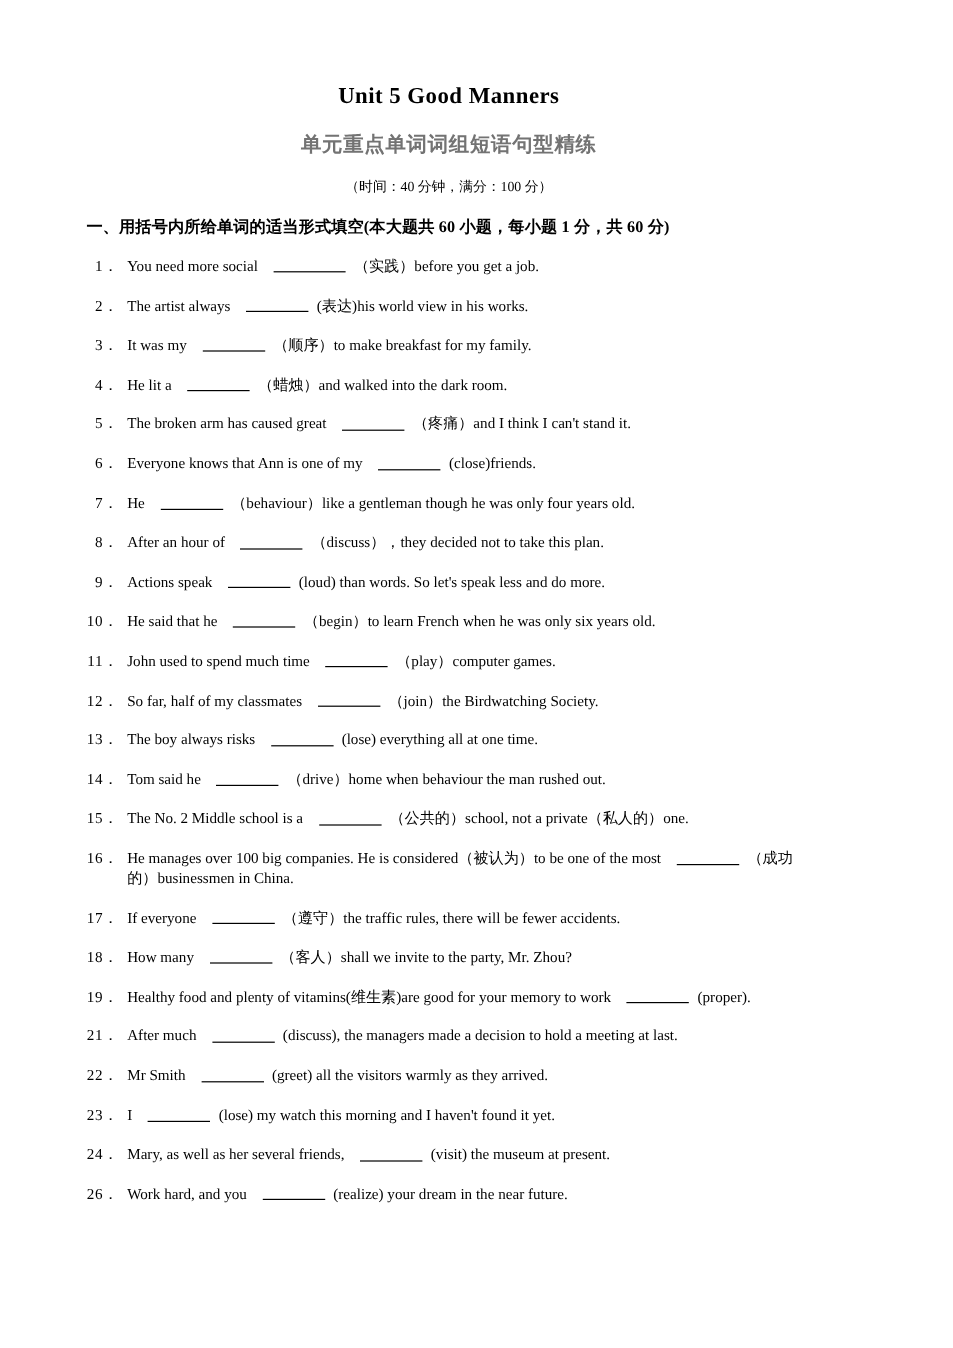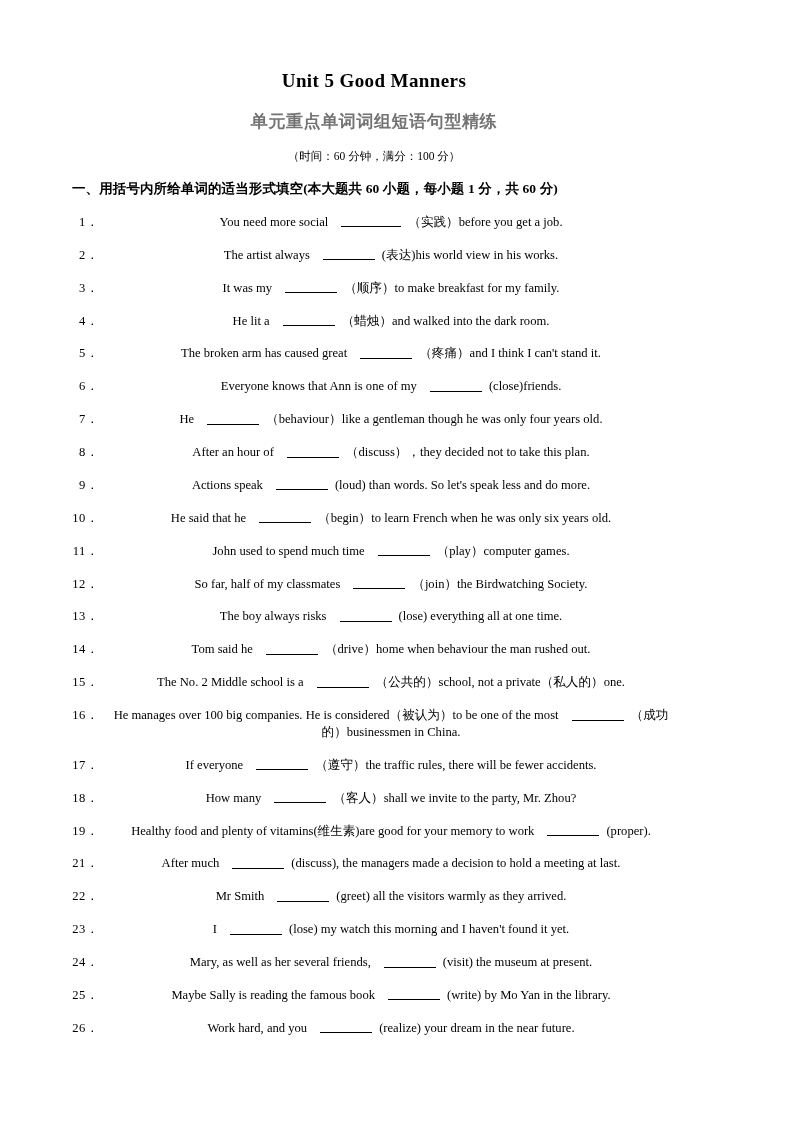--- a/index.html
+++ b/index.html
@@ -70,21 +70,21 @@
   .q-num {
     flex: 0 0 auto;
     width: 27px;
     text-align: right;
     padding-right: 7px;
     white-space: nowrap;
     letter-spacing: 0.5px;
   }
   .q-text {
     flex: 1 1 auto;
-    text-align: center;
+    text-align: left;
   }
   .blank {
     display: inline-block;
     border-bottom: 1.3px solid #000;
     height: 0.95em;
     vertical-align: -0.12em;
     margin: 0 2px;
   }
   .b-md { width: 52px; }
   .b-lg { width: 60px; }
@@ -93,21 +93,21 @@
 </style>
 </head>
 <body>
 
 <div class="page">
 
   <h1 class="doc-title">Unit 5 Good Manners</h1>
 
   <h2 class="doc-subtitle">单元重点单词词组短语句型精练</h2>
 
-  <div class="doc-meta">（时间：60 分钟，满分：100 分）</div>
+  <div class="doc-meta">（时间：40 分钟，满分：100 分）</div>
 
   <div class="section-heading">一、用括号内所给单词的适当形式填空(本大题共 60 小题，每小题 1 分，共 60 分)</div>
 
   <ol class="q-list" id="question-list">
       <li class="q-item">
         <span class="q-num">1．</span>
         <span class="q-text"><span>You need more social</span><span class="sp-wide"></span><span class="blank b-lg"></span><span class="sp"></span><span>（实践）before you get a job.</span></span>
       </li>
       <li class="q-item">
         <span class="q-num">2．</span>
@@ -191,22 +191,18 @@
       </li>
       <li class="q-item">
         <span class="q-num">23．</span>
         <span class="q-text"><span>I</span><span class="sp-wide"></span><span class="blank b-md"></span><span class="sp"></span><span>(lose) my watch this morning and I haven't found it yet.</span></span>
       </li>
       <li class="q-item">
         <span class="q-num">24．</span>
         <span class="q-text"><span>Mary, as well as her several friends,</span><span class="sp-wide"></span><span class="blank b-md"></span><span class="sp"></span><span>(visit) the museum at present.</span></span>
       </li>
       <li class="q-item">
-        <span class="q-num">25．</span>
-        <span class="q-text"><span>Maybe Sally is reading the famous book</span><span class="sp-wide"></span><span class="blank b-md"></span><span class="sp"></span><span>(write) by Mo Yan in the library.</span></span>
-      </li>
-      <li class="q-item">
         <span class="q-num">26．</span>
         <span class="q-text"><span>Work hard, and you</span><span class="sp-wide"></span><span class="blank b-md"></span><span class="sp"></span><span>(realize) your dream in the near future.</span></span>
       </li>
     </ol>
 
 </div>
 
 </body></html>

